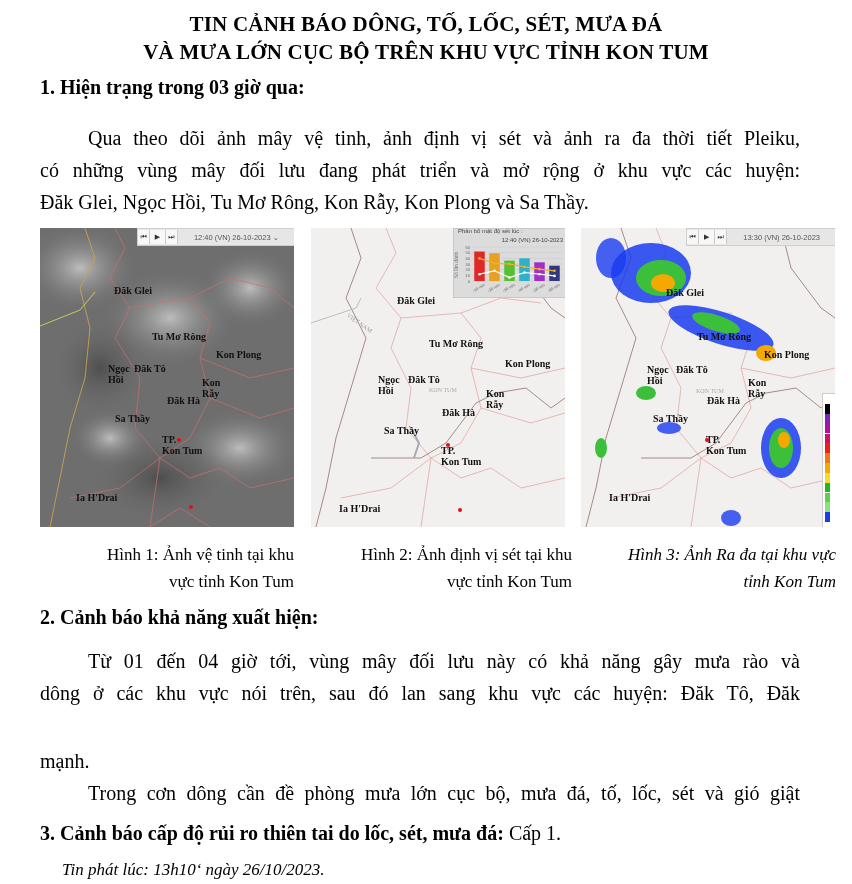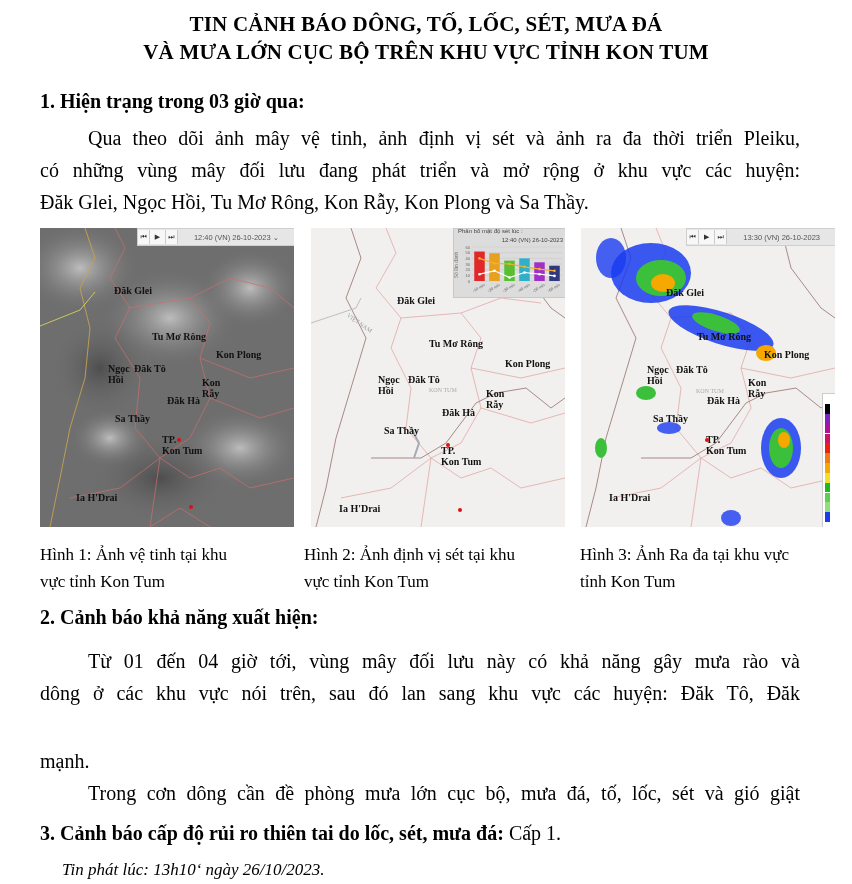--- a/index.html
+++ b/index.html
@@ -7,41 +7,41 @@
          font-family:"Liberation Serif", serif; color:#000; }
   .title { position:absolute; left:0; width:852px; text-align:center; font-weight:bold;
            font-size:21px; line-height:28px; letter-spacing:0.2px; }
   .t1 { top:10px; } .t2 { top:38px; }
   .h { position:absolute; left:40px; font-weight:bold; font-size:20px; line-height:26px; white-space:nowrap; }
   .p { position:absolute; left:40px; width:760px; font-size:20px; line-height:32px; text-align:justify; }
   .p .ln { display:block; white-space:nowrap; text-align-last:justify; }
   .p .ln.last { text-align-last:left; }
   .p .ln.ind { padding-left:48px; }
   .panel { position:absolute; top:228px; width:254px; height:299px; overflow:hidden; }
-  .caption { position:absolute; top:541px; font-size:17px; line-height:27px; text-align:left; }
+  .caption { position:absolute; top:541px; font-size:17px; line-height:27px; text-align:right; }
   .maplbl { position:absolute; font-family:"Liberation Serif", serif; font-weight:bold; font-size:10px; line-height:10px; color:#111; white-space:nowrap; }
   .ctrl { position:absolute; top:0; height:16px; background:#e6e6e6; border:1px solid #cfcfcf;
           display:flex; align-items:center; font-family:"Liberation Sans", sans-serif; font-size:7.5px; color:#555; }
   .ctrl .btn { width:18px; height:14px; background:#f7f7f7; border-right:1px solid #ccc; display:flex;
                align-items:center; justify-content:center; font-size:7px; color:#333; }
   .ctrl .time { padding:0 16px; white-space:nowrap; }
   .dot { position:absolute; width:4px; height:4px; border-radius:50%; background:#e01010; }
   .foot { position:absolute; left:62px; top:860px; font-style:italic; font-size:17px; }
 </style>
 </head>
 <body>
 
 <div>
   <div class="title t1">TIN CẢNH BÁO DÔNG, TỐ, LỐC, SÉT, MƯA ĐÁ</div>
   <div class="title t2">VÀ MƯA LỚN CỤC BỘ TRÊN KHU VỰC TỈNH KON TUM</div>
 </div>
 
-<div class="h" style="top:88px;">1. Hiện trạng trong 03 giờ qua:</div>
+<div class="h" style="top:74px;">1. Hiện trạng trong 03 giờ qua:</div>
 <div class="p" style="top:122px;">
-  <span class="ln ind">Qua theo dõi ảnh mây vệ tinh, ảnh định vị sét và ảnh ra đa thời triển Pleiku,</span>
+  <span class="ln ind">Qua theo dõi ảnh mây vệ tinh, ảnh định vị sét và ảnh ra đa thời tiết Pleiku,</span>
   <span class="ln">có những vùng mây đối lưu đang phát triển và mở rộng ở khu vực các huyện:</span>
   <span class="ln last">Đăk Glei, Ngọc Hồi, Tu Mơ Rông, Kon Rẫy, Kon Plong và Sa Thầy.</span>
 </div>
 
 <div class="panel" style="left:40px; background:#6e6e6e;">
   <svg width="254" height="299" style="position:absolute;left:0;top:0">
     <defs>
       <radialGradient id="cg1">
           <stop offset="0" stop-color="#bdbdbd"></stop>
           <stop offset="1" stop-color="#6e6e6e" stop-opacity="0"></stop>
@@ -251,21 +251,21 @@
       <div style="position: absolute; left: 2px; top: 49.3333px; width: 5px; height: 9.83333px; background: rgb(240, 32, 16);"></div>
       <div style="position: absolute; left: 2px; top: 59.1667px; width: 5px; height: 9.83333px; background: rgb(240, 122, 16);"></div>
       <div style="position: absolute; left: 2px; top: 69px; width: 5px; height: 9.83333px; background: rgb(245, 168, 0);"></div>
       <div style="position: absolute; left: 2px; top: 78.8333px; width: 5px; height: 9.83333px; background: rgb(245, 224, 32);"></div>
       <div style="position: absolute; left: 2px; top: 88.6667px; width: 5px; height: 9.83333px; background: rgb(31, 184, 31);"></div>
       <div style="position: absolute; left: 2px; top: 98.5px; width: 5px; height: 9.83333px; background: rgb(90, 209, 74);"></div>
       <div style="position: absolute; left: 2px; top: 108.333px; width: 5px; height: 9.83333px; background: rgb(143, 224, 122);"></div>
       <div style="position: absolute; left: 2px; top: 118.167px; width: 5px; height: 9.83333px; background: rgb(26, 60, 240);"></div>
     </div>
 </div>
-<div class="caption" style="left:580px; width:256px;">
+<div class="caption" style="left:580px; width:256px;font-style:italic;">
   <div>Hình 3: Ảnh Ra đa tại khu vực</div>
   <div>tỉnh Kon Tum</div>
 </div>
 
 <div class="h" style="top:604px;">2. Cảnh báo khả năng xuất hiện:</div>
 <div class="p" style="top:645px;">
   <span class="ln ind">Từ 01 đến 04 giờ tới, vùng mây đối lưu này có khả năng gây mưa rào và</span>
   <span class="ln">dông ở các khu vực nói trên, sau đó lan sang khu vực các huyện: Đăk Tô, Đăk</span>
 </div>
 <div class="p" style="top:745px;">

